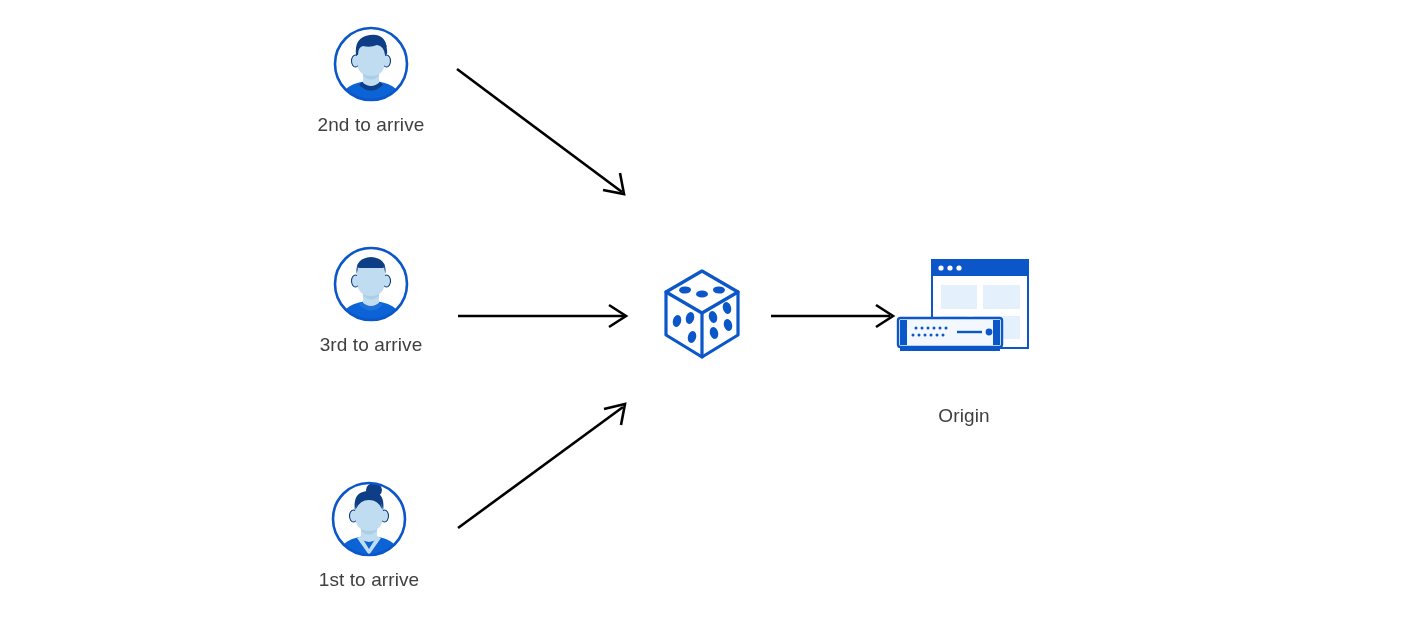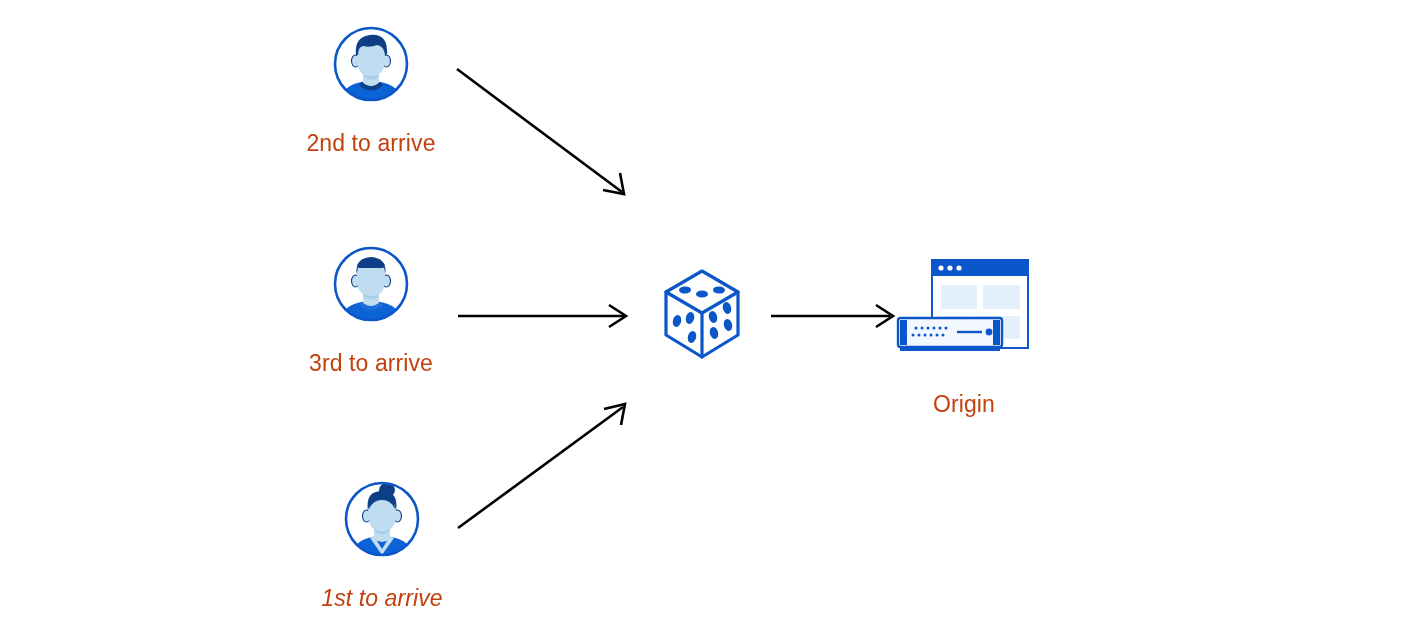--- a/index.html
+++ b/index.html
@@ -23,24 +23,24 @@
     position: absolute;
     display: flex;
     flex-direction: column;
     align-items: center;
   }
   .node-icon {
     display: block;
     line-height: 0;
   }
   .node-label {
-    margin-top: 26px;
-    font-size: 23px;
+    margin-top: 10px;
+    font-size: 19px;
     font-family: "Liberation Sans", sans-serif;
-    color: #c2410c;
+    color: #404040;
     white-space: nowrap;
     letter-spacing: 0.1px;
   }
   .arrow-layer {
     position: absolute;
     left: 0;
     top: 0;
     width: 1405px;
     height: 633px;
     pointer-events: none;
@@ -142,21 +142,21 @@
 
           <path d="M24.5 30 Q23 14 39 13 Q55 14 53.5 30 Q52 24 52 22 L26 22 Q26 25 24.5 30 Z" fill="#0E3E86"></path>
           <rect x="25.5" y="19" width="27" height="5" rx="2" fill="#0E3E86"></rect>
         </g>
         <circle cx="39" cy="40" r="36" fill="none" stroke="#0B57C9" stroke-width="2.6"></circle>
       </svg>
     </span>
     <span class="node-label">3rd to arrive</span>
   </div>
 
-  <div class="node" style="left:322px; top:479px; width:120px;font-style:italic;">
+  <div class="node" style="left:309px; top:479px; width:120px;">
     <span class="node-icon">
       <svg width="78" height="80" viewBox="0 0 78 80" xmlns="http://www.w3.org/2000/svg">
         <defs>
           <clipPath id="clipBot">
               <circle cx="39" cy="40" r="36"></circle>
             </clipPath>
         </defs>
         <circle cx="39" cy="40" r="36" fill="#ffffff"></circle>
         <g clip-path="url(#clipBot)">
           <path d="M39 57 C19 57 6 68 4 82 L74 82 C72 68 59 57 39 57 Z" fill="#0B63D6"></path>
@@ -201,21 +201,21 @@
 
           <ellipse cx="68" cy="43" rx="4.1" ry="6" transform="rotate(-16 68 43)"></ellipse>
           <ellipse cx="54" cy="52" rx="4.1" ry="6" transform="rotate(-16 54 52)"></ellipse>
           <ellipse cx="69" cy="60" rx="4.1" ry="6" transform="rotate(-16 69 60)"></ellipse>
           <ellipse cx="55" cy="68" rx="4.1" ry="6" transform="rotate(-16 55 68)"></ellipse>
         </g>
       </svg>
     </span>
   </div>
 
-  <div class="origin-node" style="left:894px; top:255px; width:140px;">
+  <div class="origin-node" style="left:894px; top:255px; width:140px;gap:30px;">
     <span class="node-icon origin-icon-wrap">
       <svg width="140" height="110" viewBox="0 0 140 110" xmlns="http://www.w3.org/2000/svg">
 
         <g>
           <rect x="38" y="5" width="96" height="88" fill="#ffffff" stroke="#0B57C9" stroke-width="2"></rect>
           <rect x="38" y="5" width="96" height="16" fill="#0B57C9"></rect>
           <circle cx="47" cy="13" r="2.6" fill="#ffffff"></circle>
           <circle cx="56" cy="13" r="2.6" fill="#ffffff"></circle>
           <circle cx="65" cy="13" r="2.6" fill="#ffffff"></circle>
 

